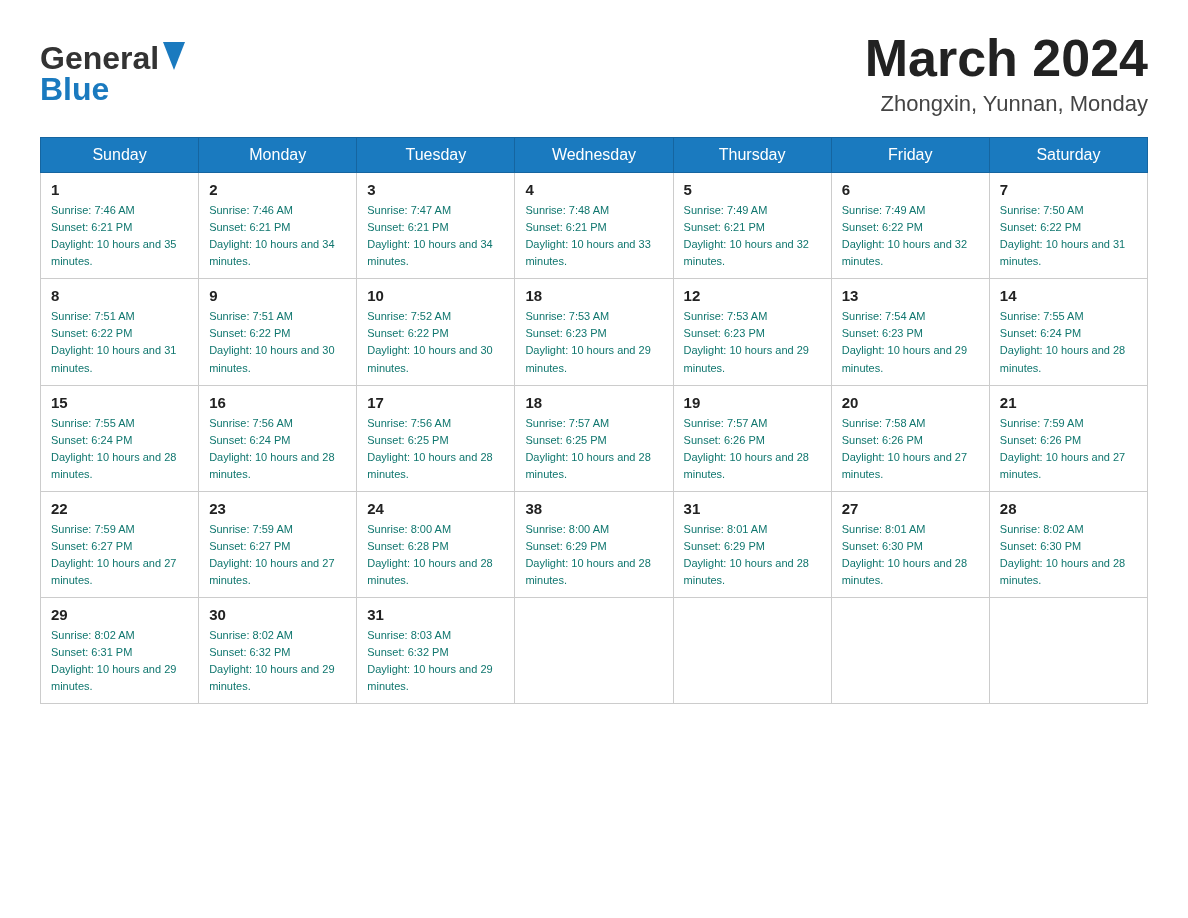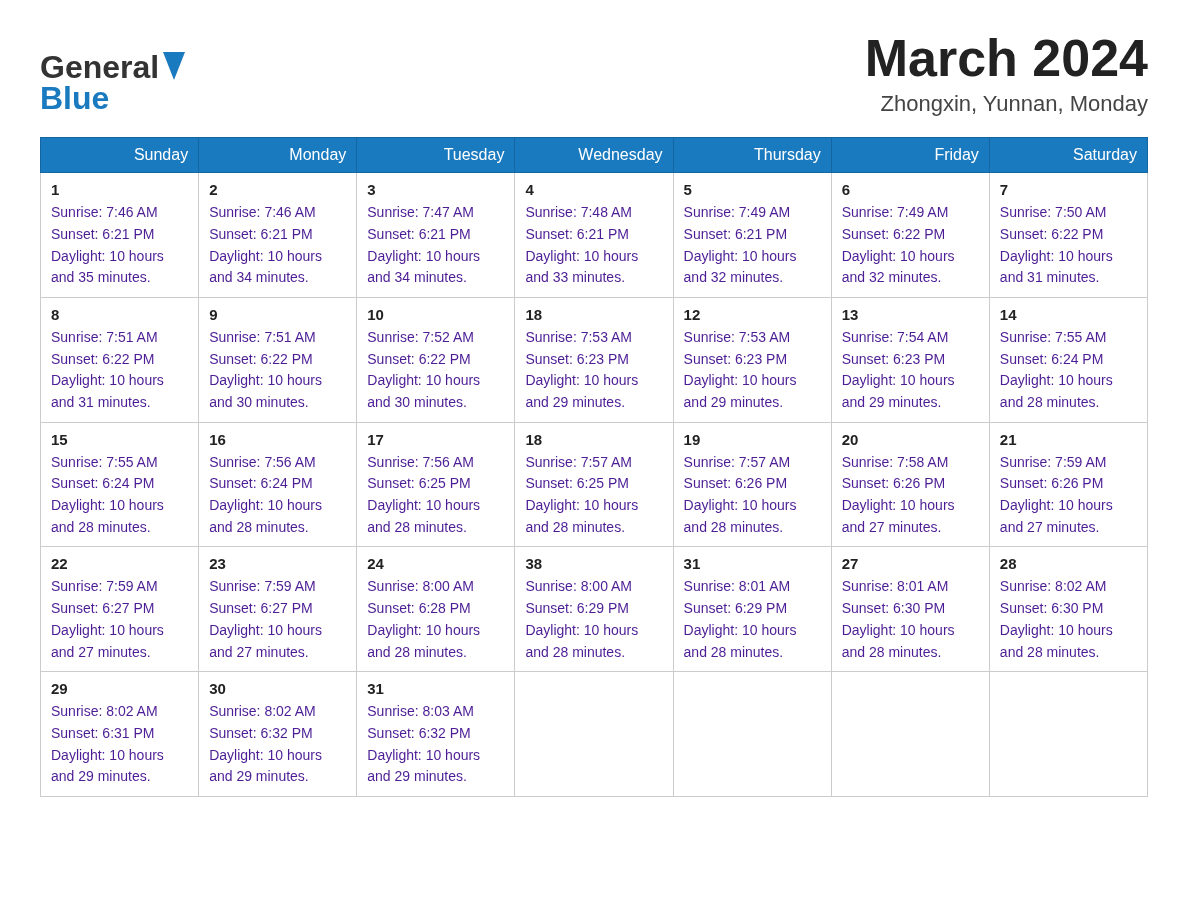--- a/index.html
+++ b/index.html
@@ -6,21 +6,21 @@
     body {
       font-family: Arial, sans-serif;
       background: #fff;
       padding: 30px 40px;
       width: 1188px;
       min-height: 918px;
     }
     .header {
       display: flex;
       justify-content: space-between;
-      align-items: flex-end;
+      align-items: center;
       margin-bottom: 20px;
     }
     .logo {
       display: flex;
       flex-direction: column;
       align-items: flex-start;
     }
     .title-section {
       text-align: right;
     }
@@ -39,44 +39,44 @@
       width: 100%;
       border-collapse: collapse;
       border: 1px solid #aaa;
     }
     .calendar-table th {
       background-color: #1a7abf;
       color: #fff;
       font-size: 16px;
       font-weight: normal;
       padding: 8px 10px;
-      text-align: right;
+      text-align: center;
       border: 1px solid #1565a0;
     }
     .calendar-table td {
       vertical-align: top;
       padding: 8px 10px;
       border: 1px solid #ccc;
       width: 14.28%;
       min-height: 100px;
       font-size: 13px;
       color: #333;
       background: #fff;
     }
     .day-number {
       font-size: 15px;
       font-weight: bold;
       color: #222;
       display: block;
       margin-bottom: 4px;
     }
     .day-info {
-      font-size: 14px;
+      font-size: 11px;
       line-height: 1.55;
-      color: #4c1d95;
+      color: #0f766e;
     }
     .empty-cell {
       background: #fff;
     }
   </style>
 </head>
 <body>
 
 <div class="header">
   <div class="logo">

